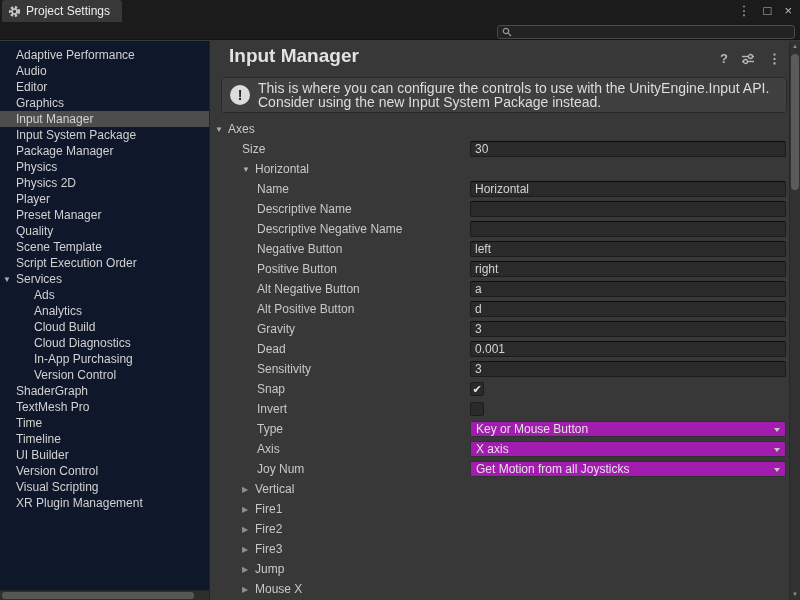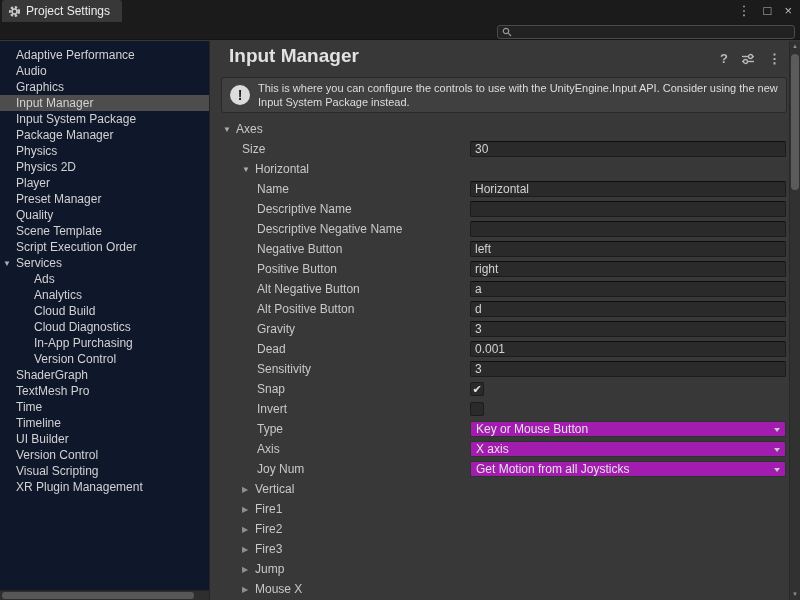--- a/index.html
+++ b/index.html
@@ -85,27 +85,27 @@
   .info-box {
     position: absolute; left: 10px; top: 36px; width: 566px; height: 36px;
     background: #404040; border: 1px solid #292929; border-radius: 3px;
     display: flex; align-items: center; gap: 8px; padding: 2px 8px;
   }
   .info-icon {
     flex: none; width: 20px; height: 20px; border-radius: 50%;
     background: #DCDCDC; color: #1E1E1E; font-weight: bold; font-size: 14px;
     display: flex; align-items: center; justify-content: center;
   }
-  .info-text { font-size: 11px; line-height: 14px; color: #DDDDDD; max-width: 528px; }
+  .info-text { font-size: 14px; line-height: 14px; color: #DDDDDD; max-width: 528px; }
 
   
   .prop-list { position: absolute; left: 0; top: 78px; right: 0; }
   .prop-row { position: relative; height: 20px; }
   .row-label { display: flex; align-items: center; height: 20px; color: #C8C8C8; white-space: nowrap; }
-  .row-label.ind0 { padding-left: 12px; }
+  .row-label.ind0 { padding-left: 4px; }
   .row-label.ind1 { padding-left: 31px; }
   .row-label.ind2 { padding-left: 46px; }
 
   .row-control {
     position: absolute; left: 259px; top: 2px; width: 316px; height: 16px;
   }
   input.text-field {
     background: #2A2A2A; border: 1px solid #1C1C1C; border-top-color: #0E0E0E;
     border-radius: 2px; color: #D2D2D2; padding: 0 4px;
     font-family: "Liberation Sans", sans-serif; font-size: 12px; outline: none;
@@ -179,20 +179,23 @@
 
   <div class="sidebar">
     <div>
         <div class="sb-item ind0">
           <span class="sb-label">Adaptive Performance</span>
         </div>
         <div class="sb-item ind0">
           <span class="sb-label">Audio</span>
         </div>
         <div class="sb-item ind0">
+          <span class="sb-label">Editor</span>
+        </div>
+        <div class="sb-item ind0">
           <span class="sb-label">Graphics</span>
         </div>
         <div class="sb-item ind0 selected">
           <span class="sb-label">Input Manager</span>
         </div>
         <div class="sb-item ind0">
           <span class="sb-label">Input System Package</span>
         </div>
         <div class="sb-item ind0">
           <span class="sb-label">Package Manager</span>

